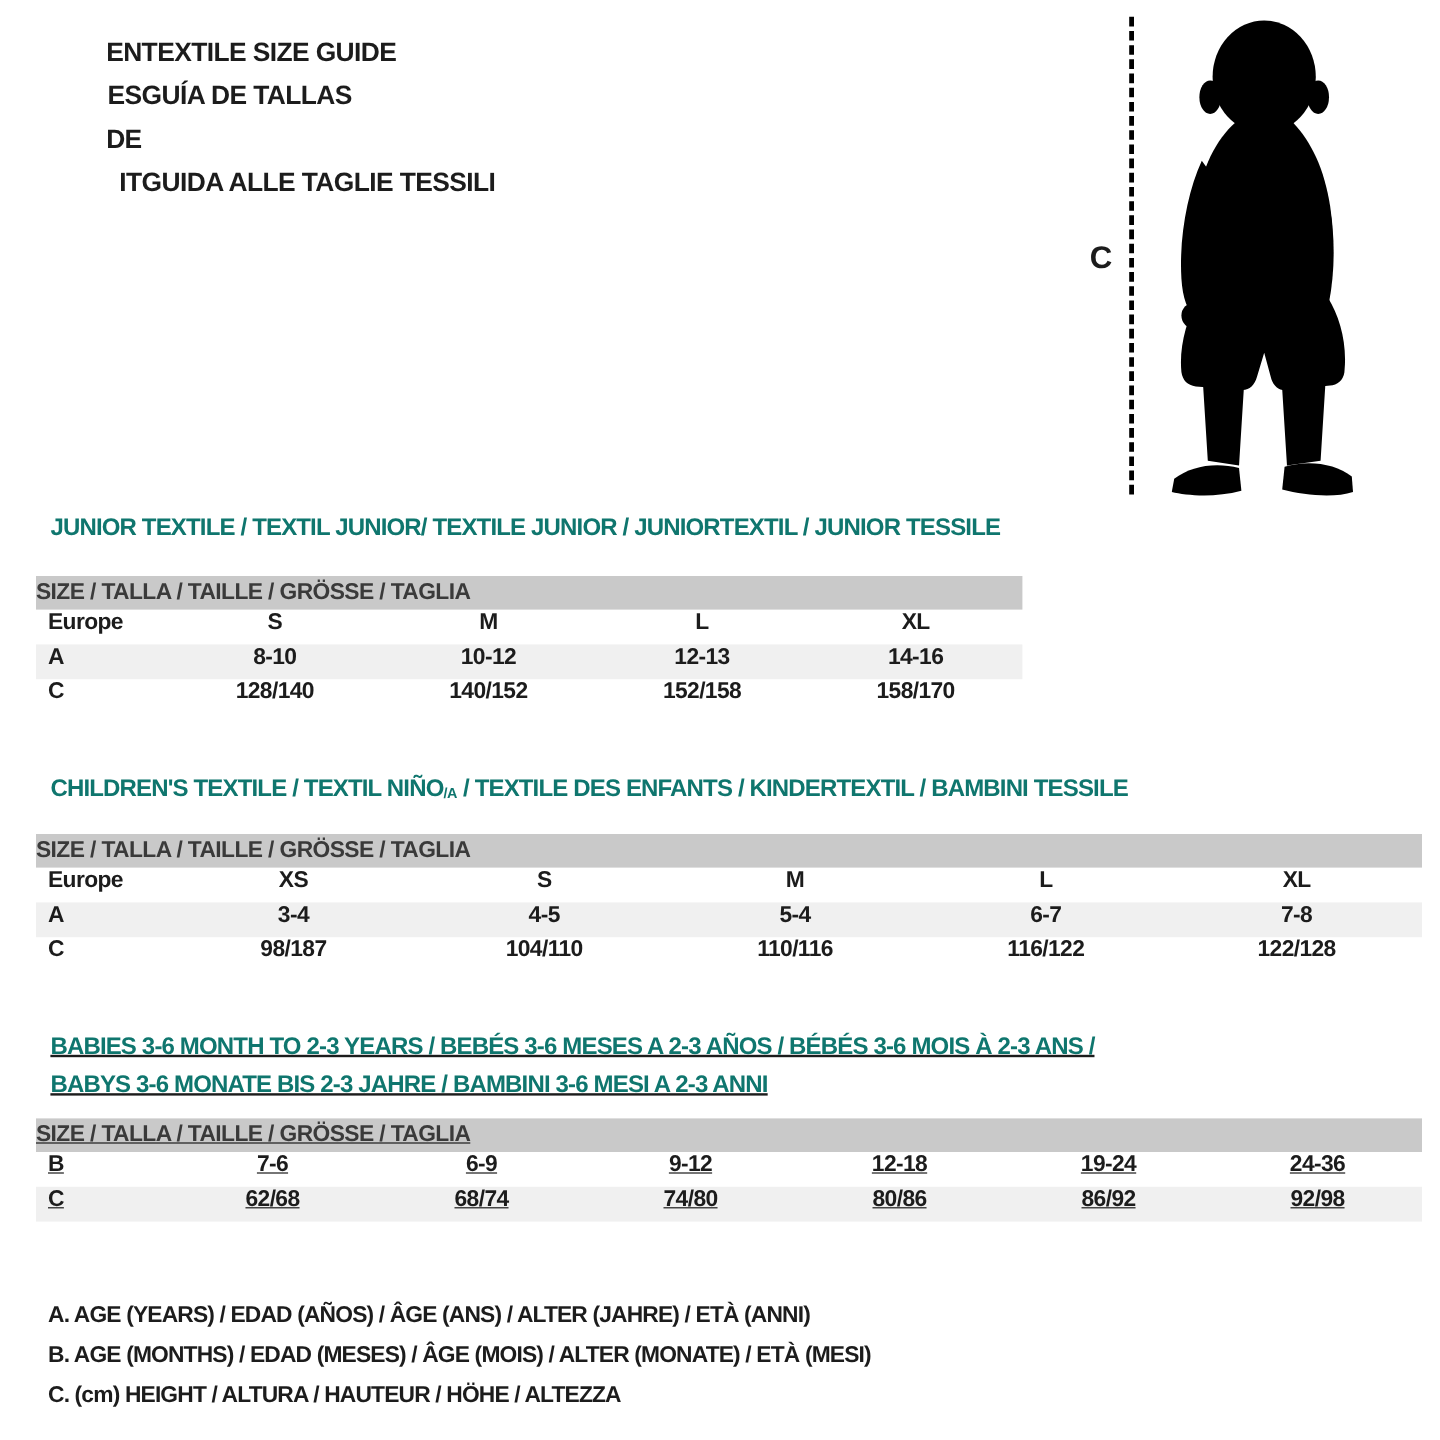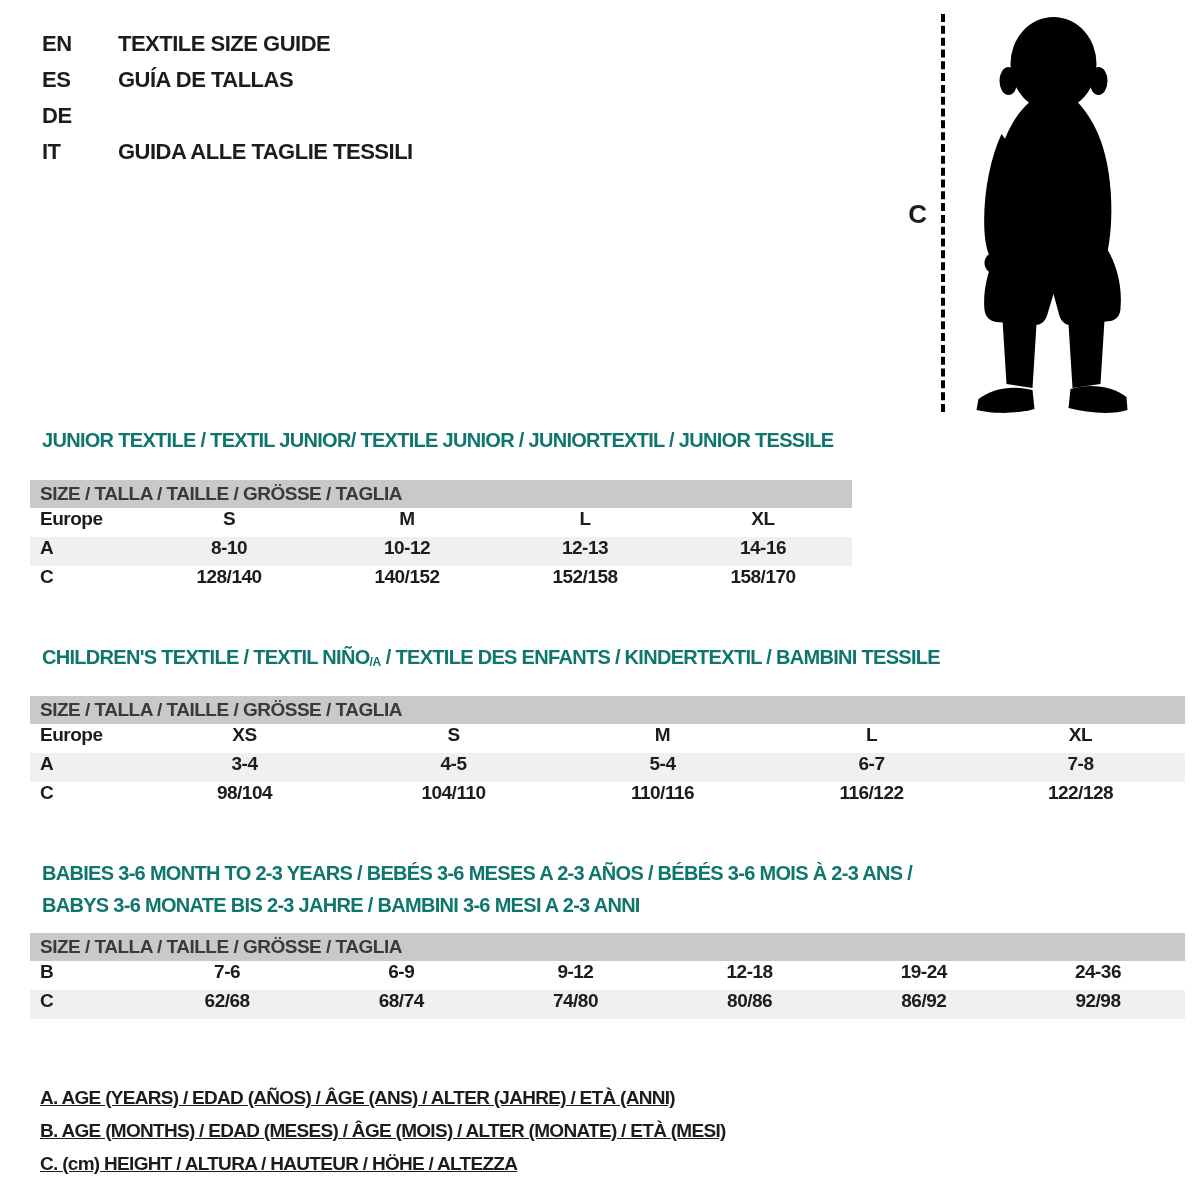--- a/index.html
+++ b/index.html
@@ -1,51 +1,51 @@
 <!DOCTYPE html>
 <html><head>
 <meta charset="utf-8">
 <style>
   * { margin:0; padding:0; box-sizing:border-box; }
   html,body { width:1200px; height:1200px; background:#ffffff; overflow:hidden; }
   body { font-family:"Liberation Sans", sans-serif; font-weight:bold; color:#1c1c1c; }
 
   
   .top { position:relative; height:428px; }
-  .langs { position:absolute; top:26px; left:42px; }
+  .langs { position:absolute; top:26px; left:42px;text-align:right; }
   .lang-row { display:flex; line-height:36px; font-size:22px; letter-spacing:-0.5px; }
   .lang-code { width:76px; }
 
   .figure-area { position:absolute; top:14px; right:54px; display:flex; align-items:flex-start; }
   .c-label { font-size:26px; align-self:center; margin-right:14px; }
   .measure-line { border-left:4px dashed #000; height:398px; margin-right:15px; }
 
   
   .section { margin-left:30px; }
   .sec-title { font-size:20px; line-height:24px; letter-spacing:-0.7px; color:#0f766e;margin-left:12px; }
   .sec-title .sub { font-size:12px; vertical-align:-2px; letter-spacing:-0.3px; }
   .sec-children { margin-top:50px; }
-  .sec-babies { margin-top:46px; }
+  .sec-babies { margin-top:46px;text-decoration:underline; }
   .sec-babies .sec-title { line-height:32px; }
 
   .size-table { }
   .w-junior { width:822px; }
   .w-wide { width:1155px; }
   .size-bar { margin-top:28px; background:#c9c9c9; height:28px; line-height:28px;
-              padding-left:10px; font-size:19px; letter-spacing:-0.5px; color:#3a3a3a; }
+              font-size:19px; letter-spacing:-0.5px; color:#3a3a3a; }
   .sec-children .size-bar { margin-top:22px; }
   .sec-babies .size-bar { margin-top:12px; }
   .trow { display:flex; align-items:flex-start; height:29px; font-size:19px; letter-spacing:-0.5px; }
   .trow.shaded { background:#f0f0f0; }
   .tlabel { width:110px; padding-left:10px; }
   .tcell { flex:1; text-align:center; }
 
   
   .notes { margin:62px 0 0 40px; }
-  .note { font-size:19px; line-height:33px; letter-spacing:-0.7px;text-decoration:underline; }
+  .note { font-size:19px; line-height:33px; letter-spacing:-0.7px; }
 </style>
 </head>
 <body>
 
 <div class="top">
   <div class="langs">
     <div class="lang-row">
       <span class="lang-code">EN</span>
       <span>TEXTILE SIZE GUIDE</span>
     </div>
@@ -131,21 +131,21 @@
         <div class="trow shaded">
           <span class="tlabel">A</span>
           <span class="tcell">3-4</span>
           <span class="tcell">4-5</span>
           <span class="tcell">5-4</span>
           <span class="tcell">6-7</span>
           <span class="tcell">7-8</span>
         </div>
         <div class="trow">
           <span class="tlabel">C</span>
-          <span class="tcell">98/104</span>
+          <span class="tcell">98/187</span>
           <span class="tcell">104/110</span>
           <span class="tcell">110/116</span>
           <span class="tcell">116/122</span>
           <span class="tcell">122/128</span>
         </div>
       </div>
   </div>
 </div>
 
 <div class="section sec-babies">

